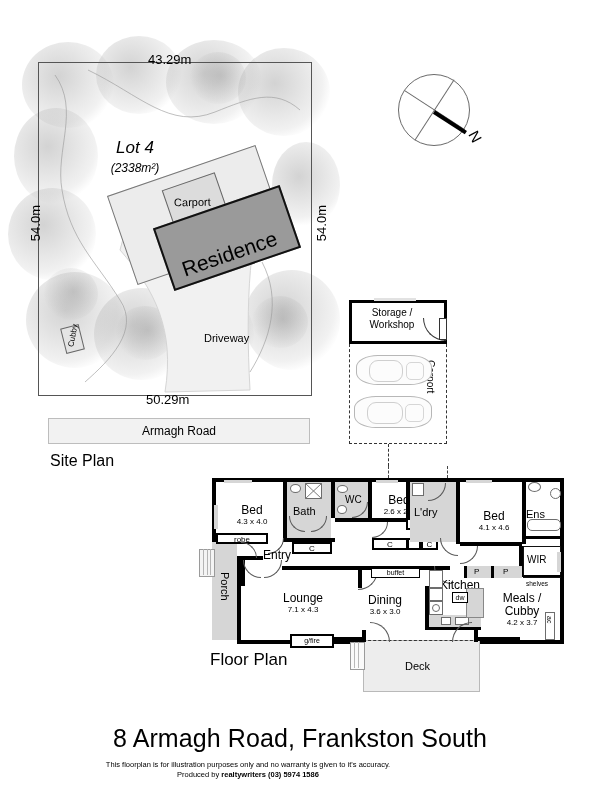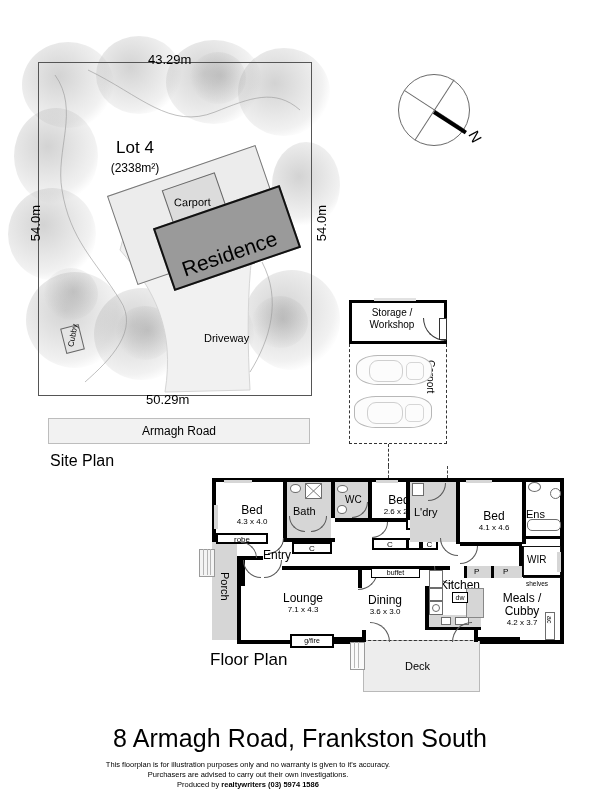--- a/index.html
+++ b/index.html
@@ -1,20 +1,20 @@
 <!DOCTYPE html>
 <html><head>
 <meta charset="utf-8">
 <style>
   html,body{margin:0;padding:0;background:#fff;}
   body{width:600px;height:800px;position:relative;overflow:hidden;
        font-family:"Liberation Sans","DejaVu Sans",sans-serif;color:#000;}
   .abs{position:absolute;}
   .lbl{position:absolute;white-space:nowrap;}
-  .ctr{transform:translate(-50%,-50%);text-align:center;}
+  .ctr{transform:translate(-50%,-50%);text-align:center;font-style:italic;}
 
   
   #site-plan{position:absolute;left:0;top:0;width:340px;height:470px;}
   #lot-boundary{position:absolute;left:38px;top:62px;width:272px;height:332px;
       border:1px solid #555;background:transparent;}
   .tree{position:absolute;border-radius:50%;
       background:radial-gradient(circle at 40% 40%, rgba(150,150,150,.42), rgba(170,170,170,.16) 62%, rgba(200,200,200,0) 75%);}
   .treetex{position:absolute;border-radius:50%;
       background:radial-gradient(circle at 55% 45%, rgba(120,120,120,.30), rgba(160,160,160,.10) 60%, rgba(200,200,200,0) 74%);}
   #house-pale{position:absolute;background:#ececec;border:1px solid #777;}
@@ -376,17 +376,16 @@
 
   <div class="abs" style="left:388px;top:466px;width:1px;height:12px;border-left:1px dashed #444;"></div>
   <div class="abs" style="left:447px;top:466px;width:1px;height:12px;border-left:1px dashed #444;"></div>
 
   <div id="floor-plan-title">Floor  Plan</div>
 </div>
 
 <div id="address-title">8 Armagh Road, Frankston South</div>
 <div id="disclaimer">
   <div>This floorplan is for illustration purposes only and no warranty is given to it's accuracy.</div>
-  <div>Purchasers are advised to carry out their own investigations.</div>
   <div>
     <span>Produced by </span><b>realtywriters (03) 5974 1586</b>
   </div>
 </div>
 
 </body></html>

